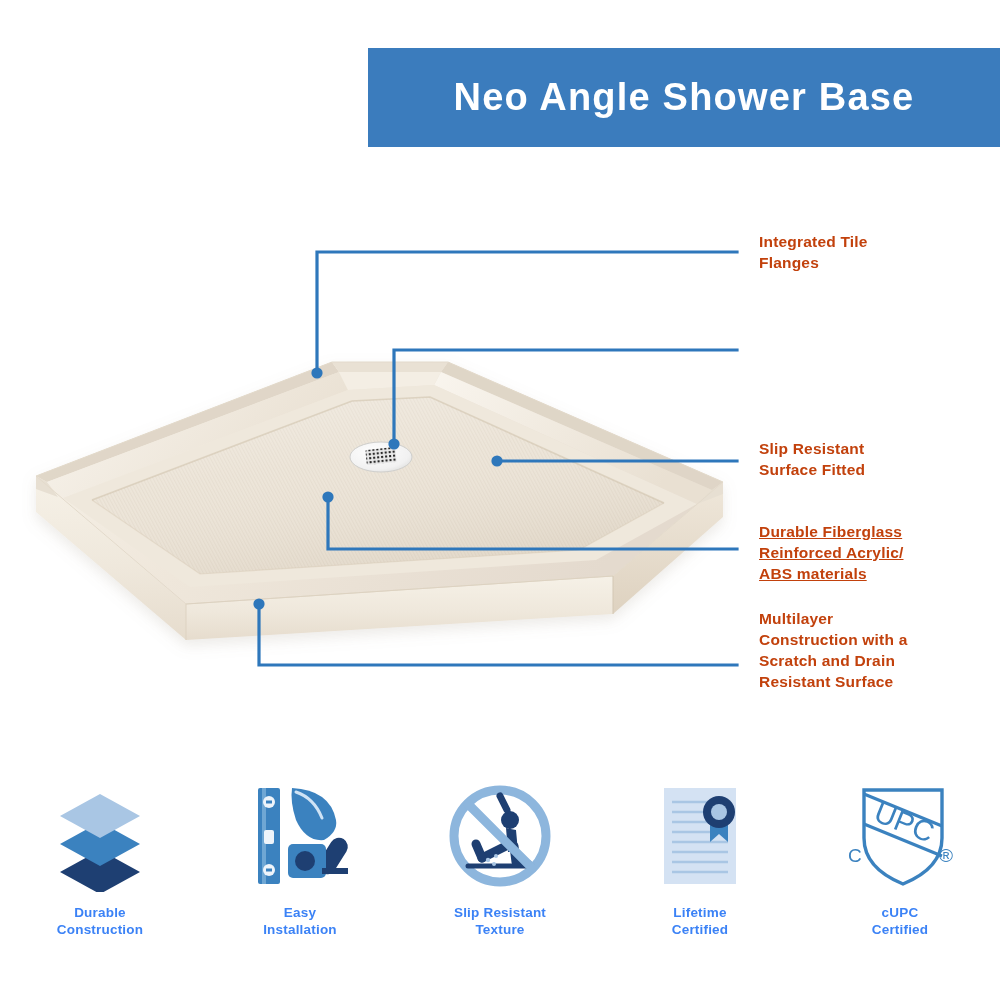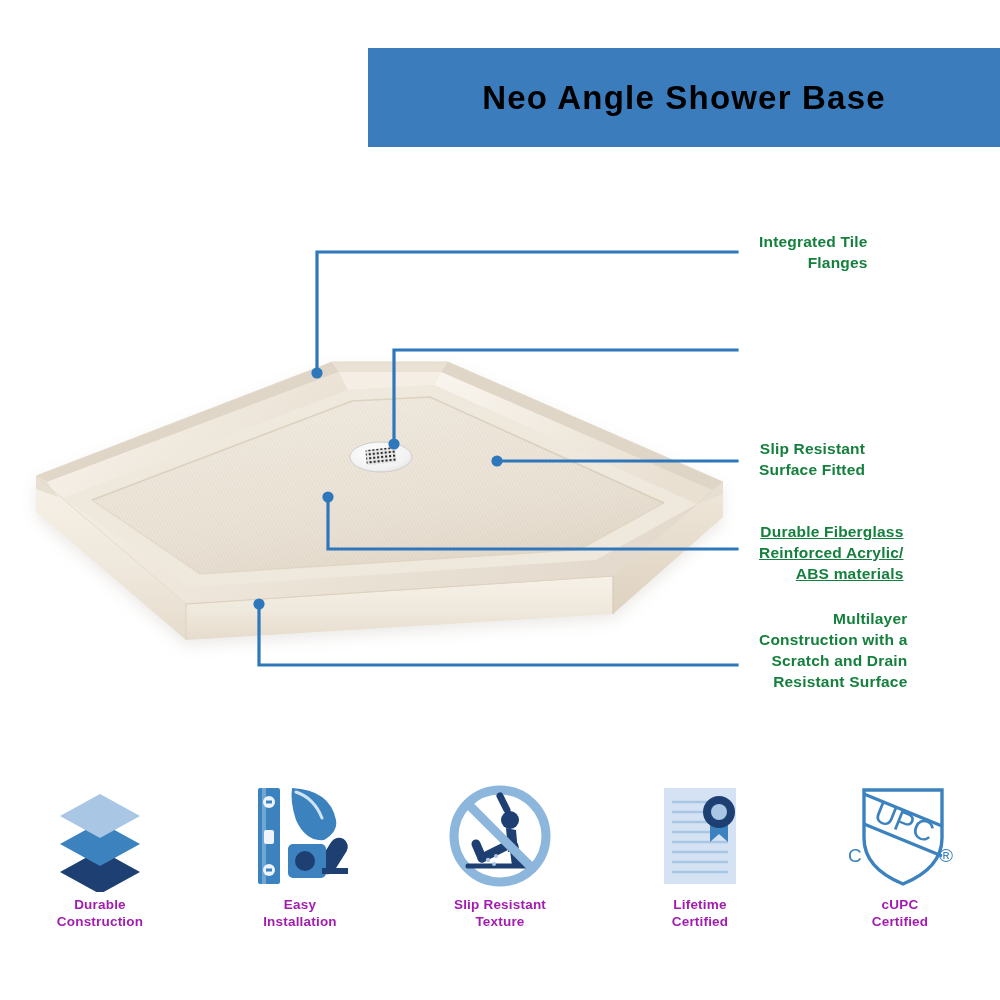--- a/index.html
+++ b/index.html
@@ -14,36 +14,35 @@
 
   
   .banner{
     position:absolute;
     left:368px; top:48px;
     width:632px; height:99px;
     background:#3b7cbd;
     display:flex;align-items:center;justify-content:center;
   }
   .banner-title{
-    color:#000000;
-    font-size:33px;
+    color:#ffffff;
+    font-size:38px;
     font-weight:bold;
     letter-spacing:1.2px;
     white-space:nowrap;
   }
 
   
   .callout{
     position:absolute;
-    color:#15803d;
+    color:#c2410c;
     font-size:15.5px;
     font-weight:bold;
     line-height:21px;
     letter-spacing:.2px;
-    text-align:right;
   }
   .callout div{white-space:nowrap;}
 
   
   .features{
     position:absolute;
     left:0; top:776px;
     width:1000px; height:200px;
     display:flex;
   }
@@ -51,22 +50,22 @@
     flex:1 1 0;
     display:flex;flex-direction:column;
     align-items:center;
     justify-content:flex-start;
   }
   .feature-icon{
     height:120px;
     display:flex;align-items:center;justify-content:center;
   }
   .feature-label{
-    margin-top:0;
-    color:#a21caf;
+    margin-top:8px;
+    color:#3b82f6;
     font-size:13.5px;
     font-weight:bold;
     line-height:17px;
     text-align:center;
     letter-spacing:.2px;
   }
   .feature-label span{display:block;}
 </style>
 </head>
 <body>

